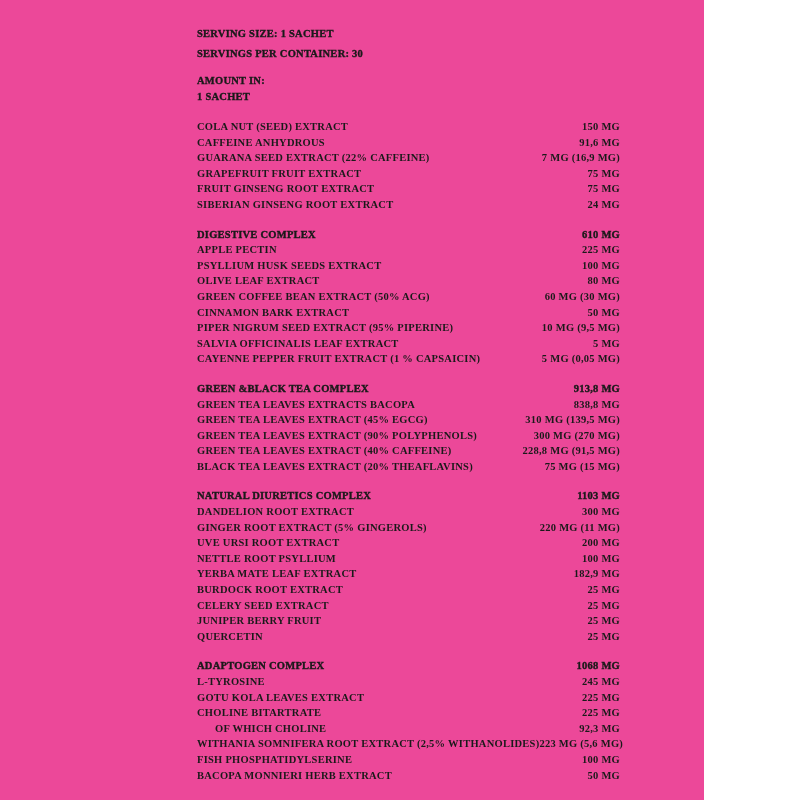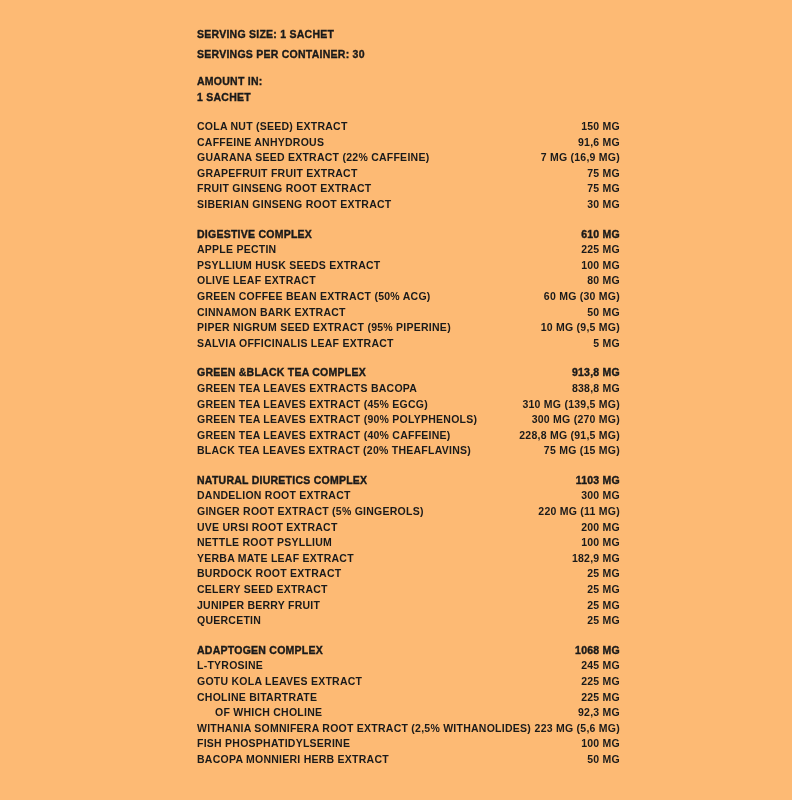--- a/index.html
+++ b/index.html
@@ -2,25 +2,25 @@
 <html><head>
 <meta charset="utf-8">
 <style>
   html, body {
     margin: 0;
     padding: 0;
     background: #ffffff;
   }
   .page {
     position: relative;
-    width: 792px;
+    width: 704px;
     height: 800px;
-    background: #fdba74;
+    background: #ec4899;
     overflow: hidden;
-    font-family: Liberation Sans, sans-serif;
+    font-family: Liberation Serif, serif;
     color: #1a1a1a;
   }
   .panel {
     position: absolute;
     left: 197px;
     top: 24px;
     width: 423px;
   }
   .line {
     display: flex;
@@ -103,21 +103,21 @@
     <span class="amount">75 MG</span>
   </div>
 
   <div class="line">
     <span class="name">FRUIT GINSENG ROOT EXTRACT</span>
     <span class="amount">75 MG</span>
   </div>
 
   <div class="line">
     <span class="name">SIBERIAN GINSENG ROOT EXTRACT</span>
-    <span class="amount">30 MG</span>
+    <span class="amount">24 MG</span>
   </div>
 </div>
   </div>
 
   <div class="section">
     <div class="line section-header">
       <span class="name">DIGESTIVE COMPLEX</span>
       <span class="amount">610 MG</span>
     </div>
     <div>
@@ -149,20 +149,24 @@
   <div class="line">
     <span class="name">PIPER NIGRUM SEED EXTRACT (95% PIPERINE)</span>
     <span class="amount">10 MG (9,5 MG)</span>
   </div>
 
   <div class="line">
     <span class="name">SALVIA OFFICINALIS LEAF EXTRACT</span>
     <span class="amount">5 MG</span>
   </div>
 
+  <div class="line">
+    <span class="name">CAYENNE PEPPER FRUIT EXTRACT (1 % CAPSAICIN)</span>
+    <span class="amount">5 MG (0,05 MG)</span>
+  </div>
 </div>
   </div>
 
   <div class="section">
     <div class="line section-header">
       <span class="name">GREEN &amp;BLACK TEA COMPLEX</span>
       <span class="amount">913,8 MG</span>
     </div>
     <div>
   <div class="line">

